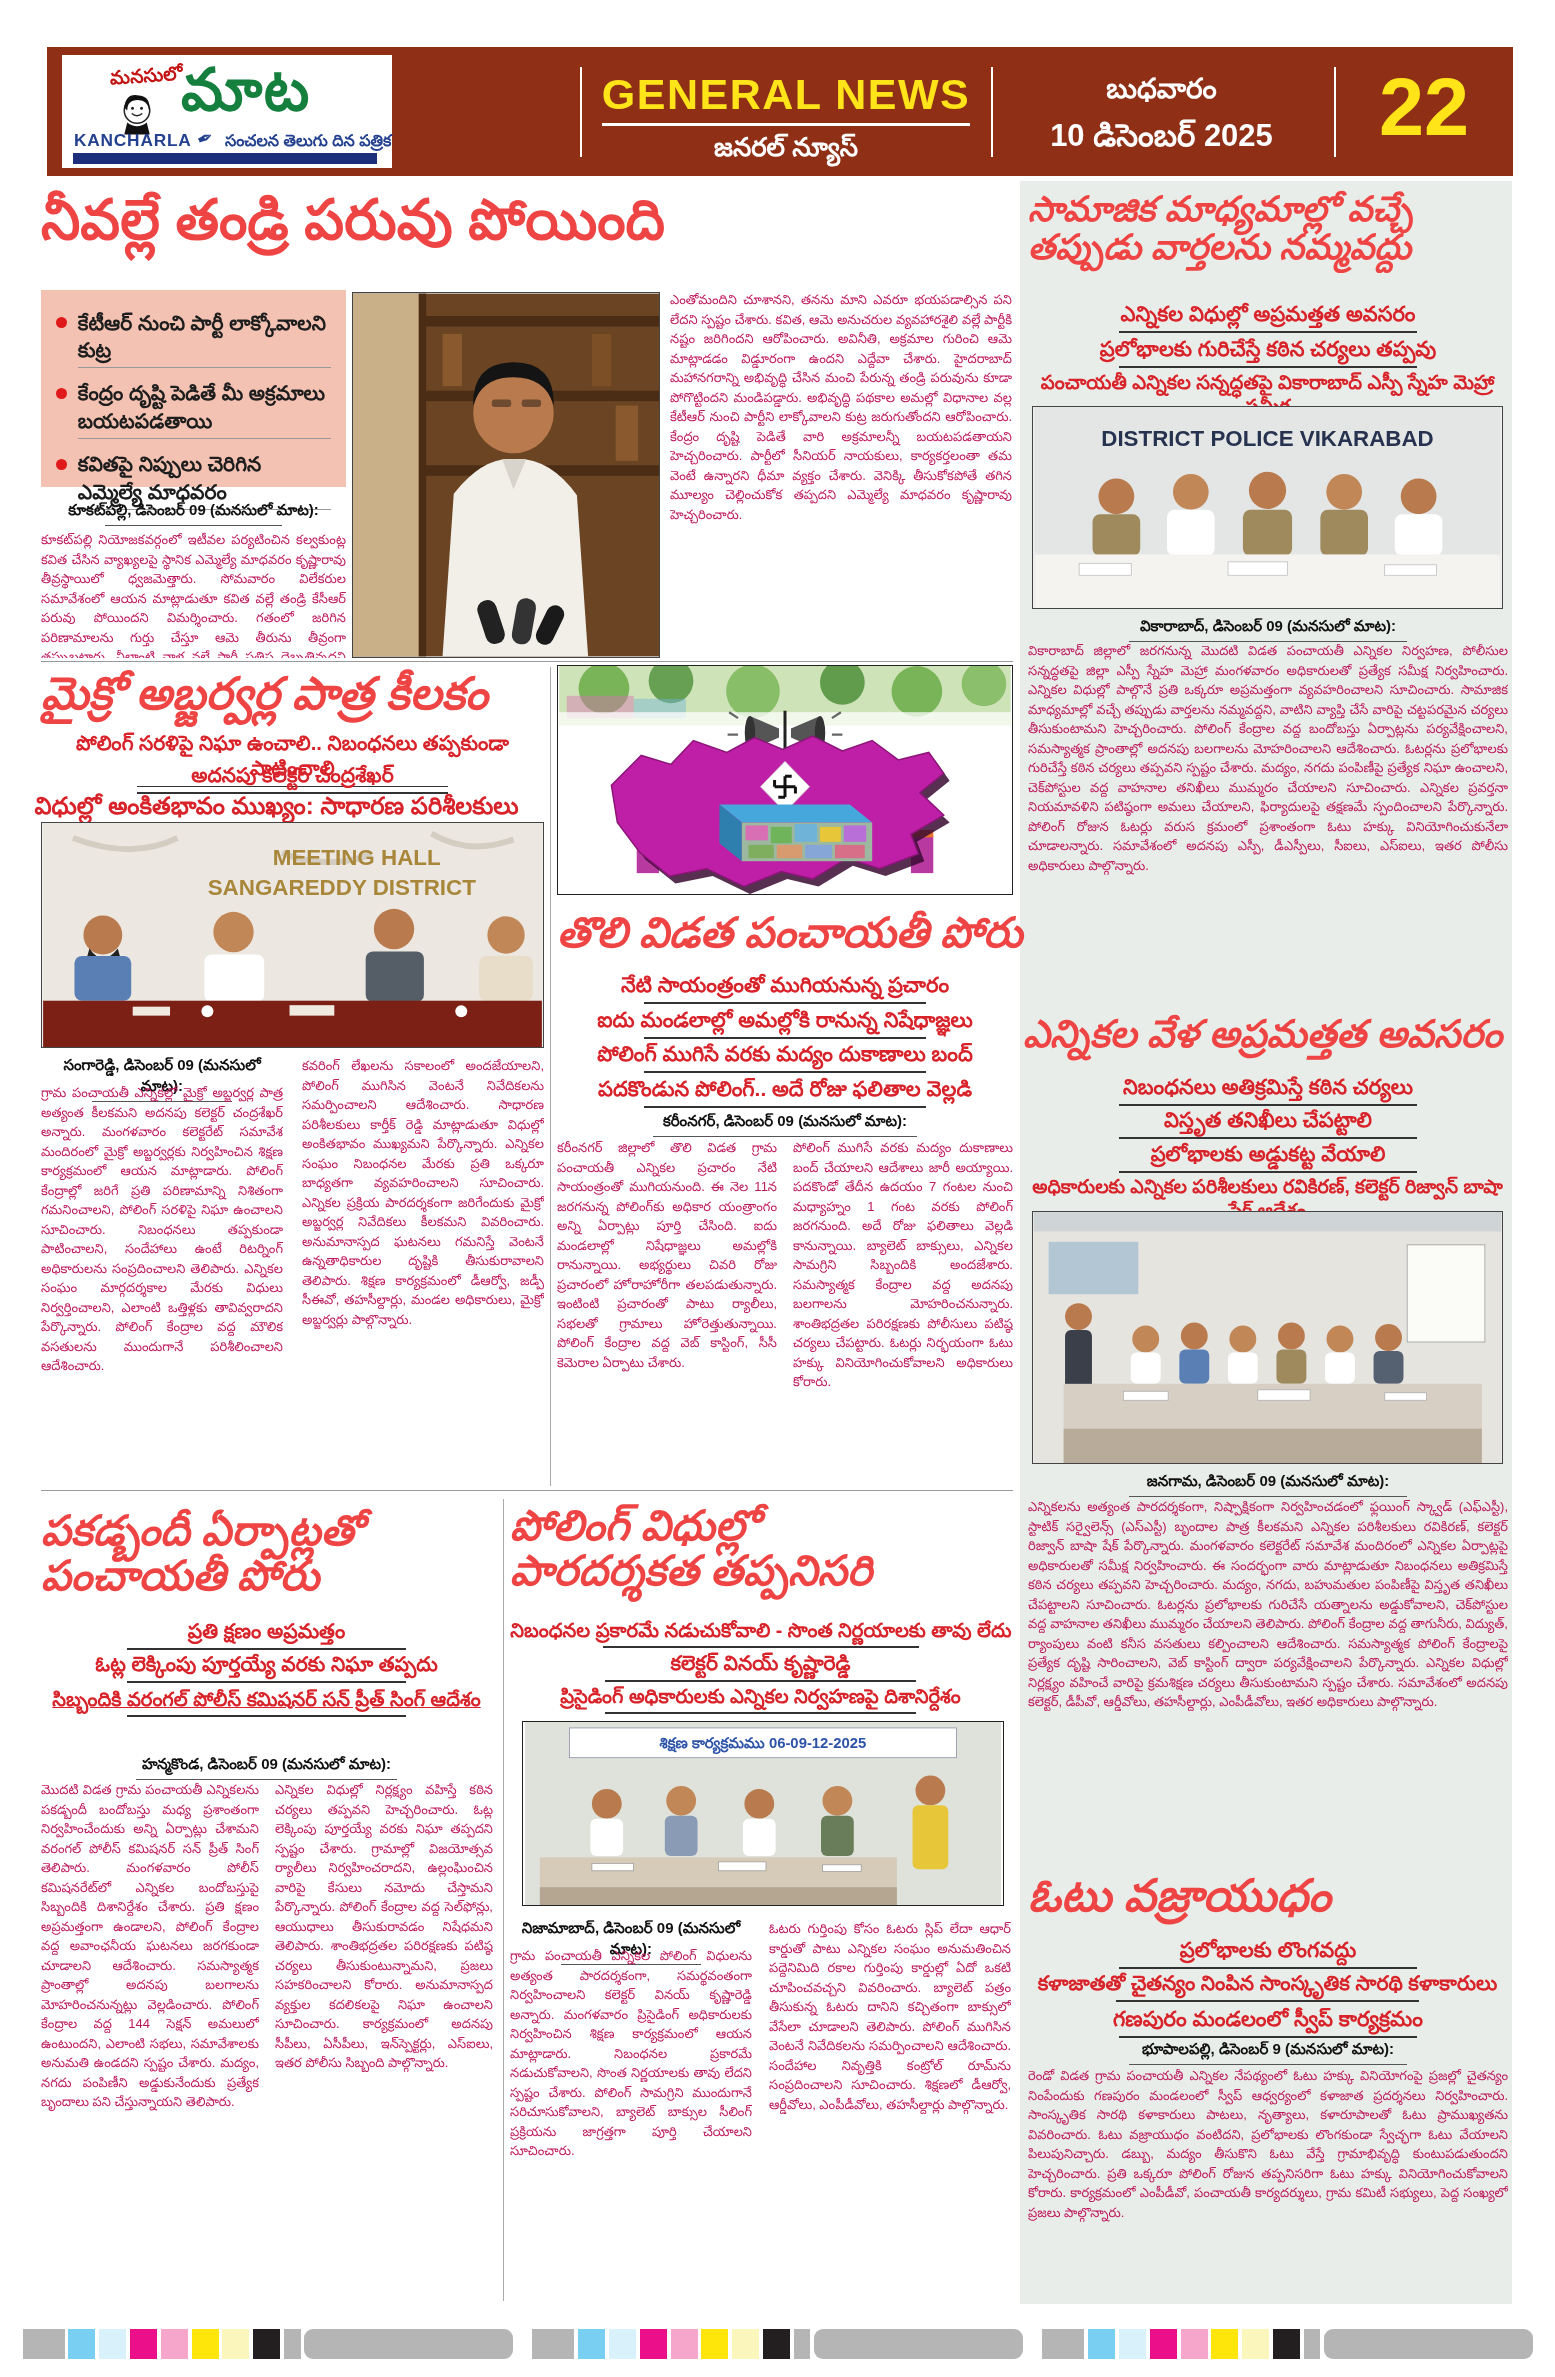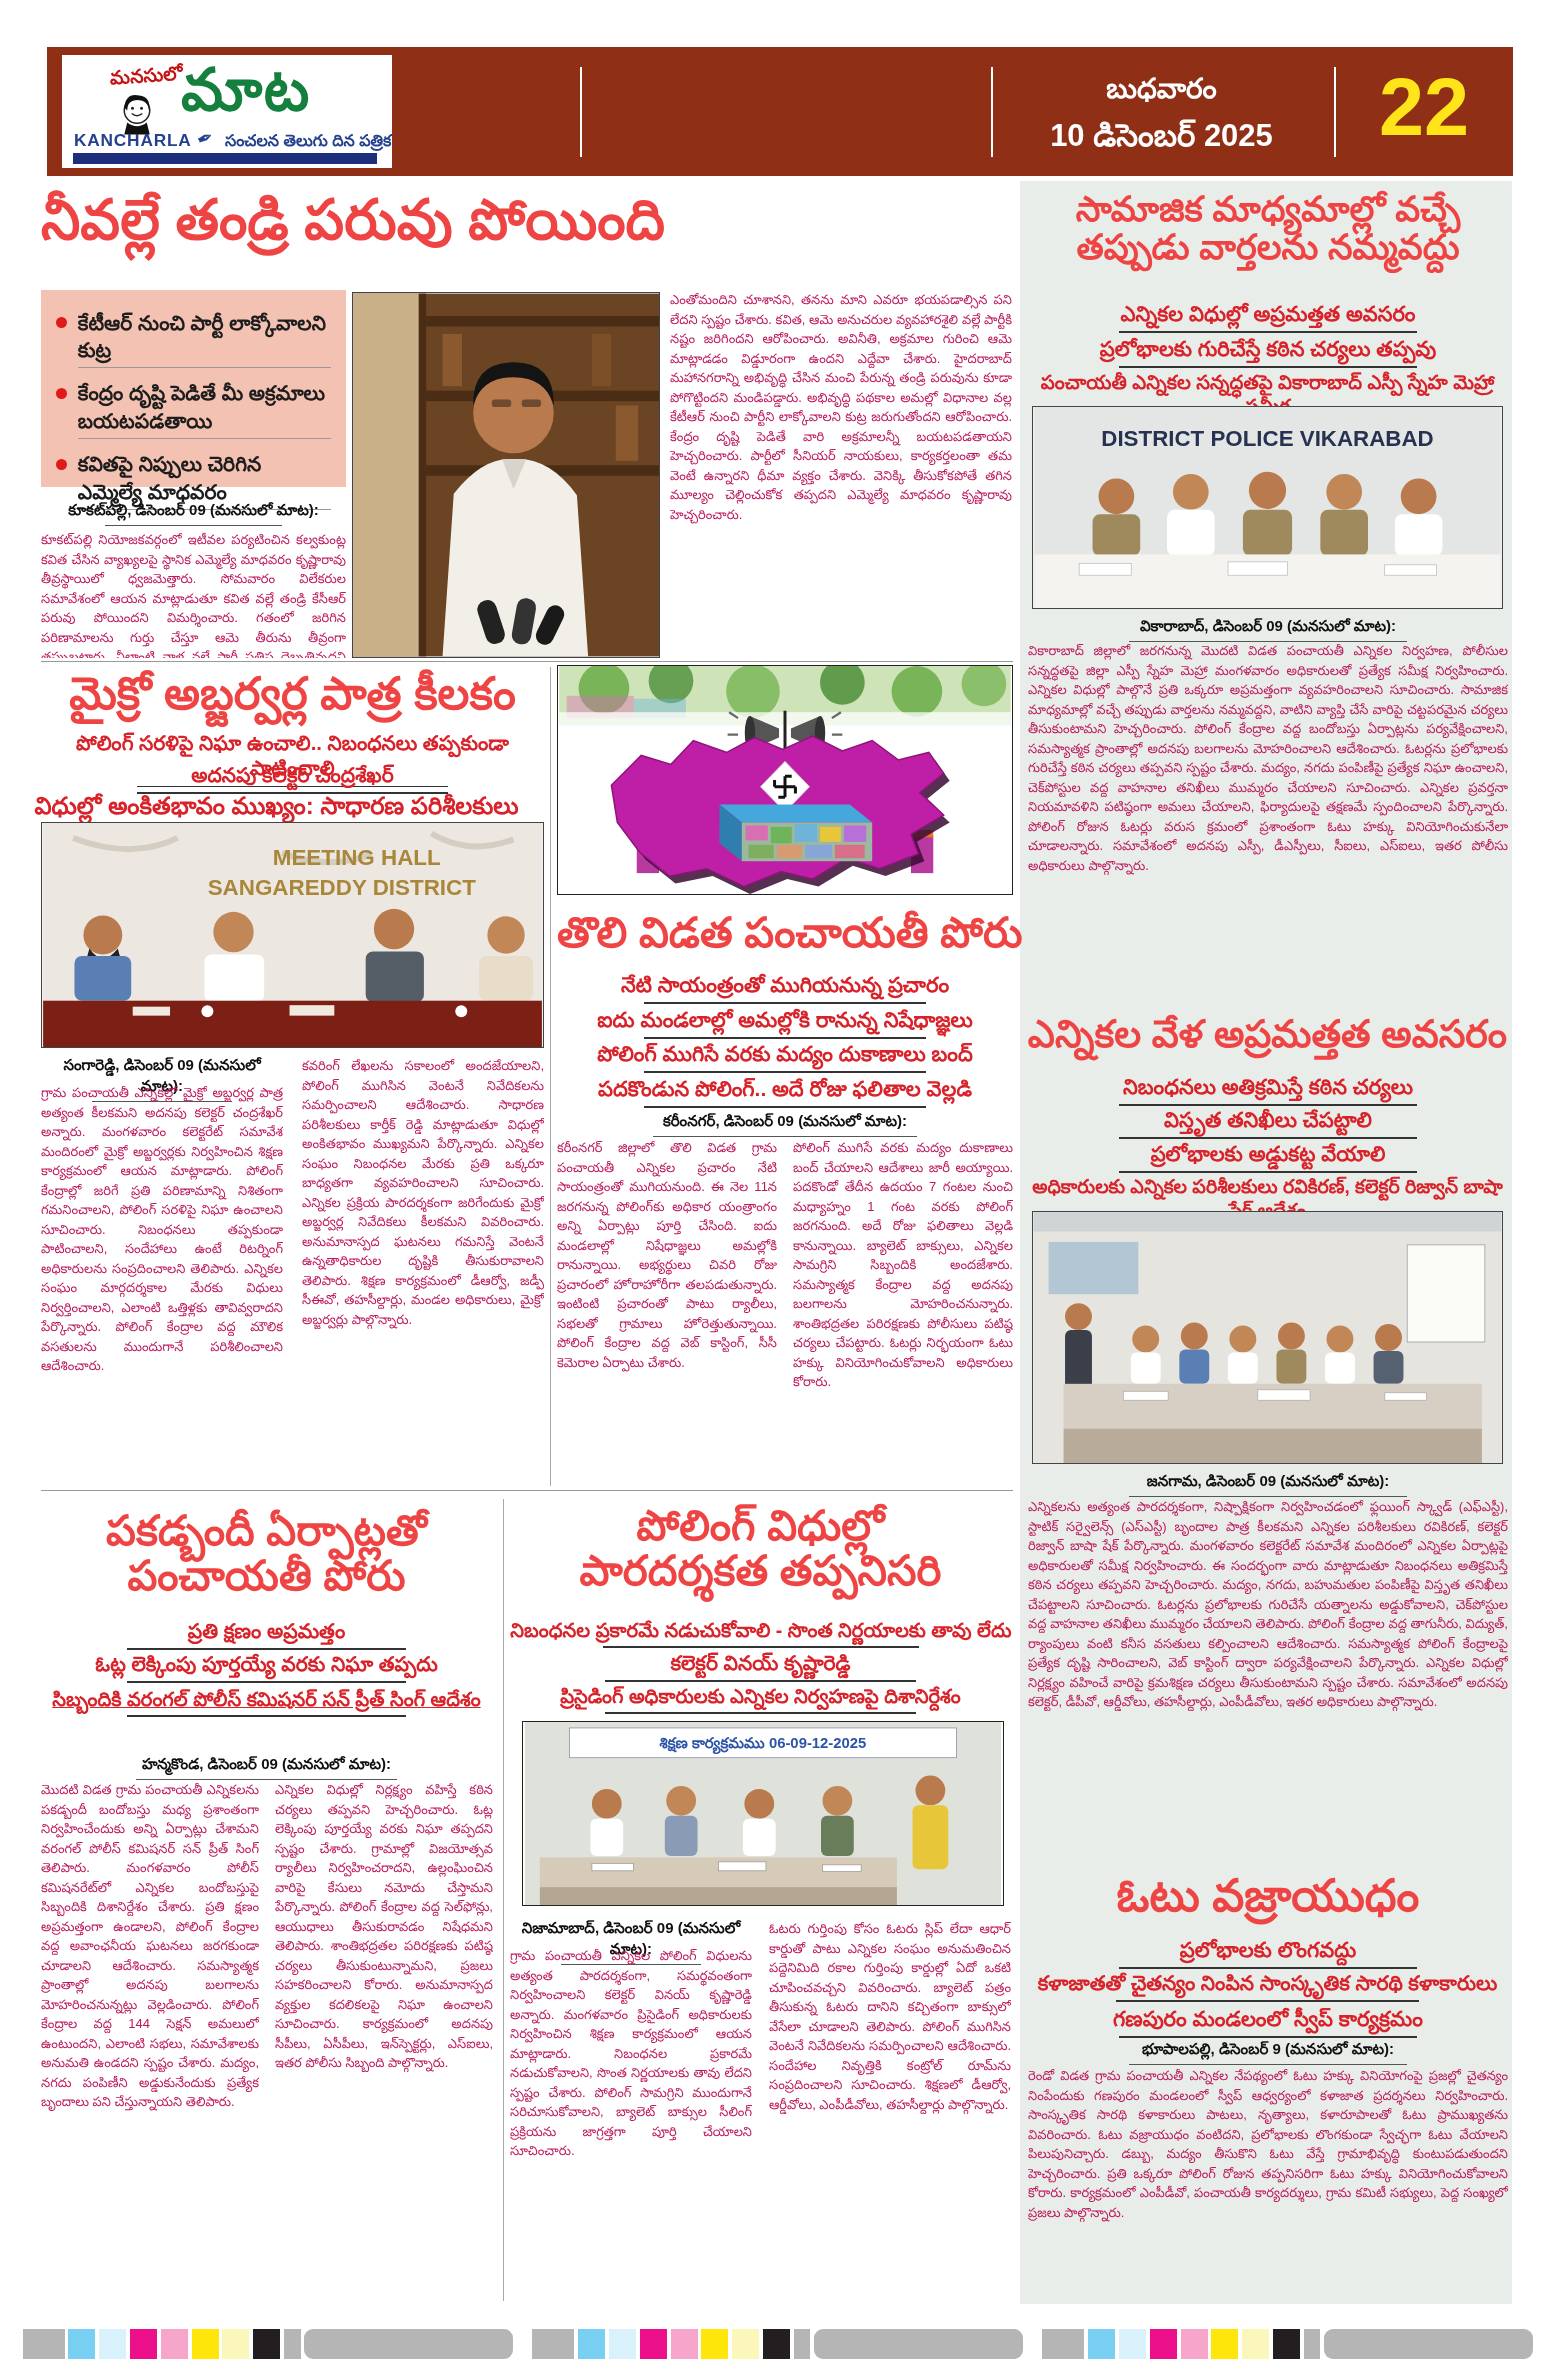--- a/index.html
+++ b/index.html
@@ -24,21 +24,21 @@
   .section-en { font-size:43px; font-weight:bold; color:#ffe41a; letter-spacing:1.5px; display:inline-block; border-bottom:3px solid #ffffff; padding-bottom:4.5px; }
   .section-te { font-size:26px; font-weight:bold; color:#ffffff; margin-top:6px; }
   .date-block { left:946px; top:25.6px; width:337px; text-align:center; color:#ffffff; font-weight:bold; }
   .date-day { font-size:28px; }
   .date-date { font-size:31px; margin-top:6px; }
   .page-num { left:1288px; top:13.5px; width:178px; text-align:center; font-size:81px; font-weight:800; color:#ffe41a; }
 
   
   .rail-bg { left:1020px; top:181px; width:492px; height:2123px; background:#e9ede9; }
   .headline { color:#ef4444; font-weight:800; line-height:1.08; }
-  .centered { text-align:center; }
+  .centered { text-align:left;font-style:italic; }
   .red-sub { color:#d9232a; font-weight:bold; text-align:center; line-height:1.25; }
   .red-sub::after { content:""; display:block; width:62%; height:1.5px; background:#333; margin:3.8px auto 0; }
   .dateline { font-weight:bold; font-size:15px; color:#111; text-align:center; }
   .dateline::after { content:""; display:block; width:58%; height:0.8px; background:#555; margin:3px auto 0; }
   .bodytxt { font-size:13px; line-height:1.5; color:#be185d; text-align:justify; }
   .hline { background:#9a9a9a; height:0.8px; }
   .vline { background:#aaaaaa; width:0.8px; }
   .photo-frame { border:1.5px solid #444; background:#eee; }
 
   
@@ -75,20 +75,24 @@
         <path d="M16,46 q13,10 26,0 l4,16 h-34 Z" fill="#111"></path>
       </svg>
       <div class="abs logo-title">మాట</div>
       <div class="abs logo-brand">KANCHARLA</div>
       <span class="abs logo-pen">✒</span>
       <div class="abs logo-subtitle">సంచలన తెలుగు దిన పత్రిక</div>
       <div class="abs logo-bar"></div>
     </div>
 
     <div class="abs head-divider" style="left:533px;"></div>
+    <div class="abs section-block">
+      <div><span class="section-en">GENERAL NEWS</span></div>
+      <div class="section-te">జనరల్ న్యూస్</div>
+    </div>
     <div class="abs head-divider" style="left:944px;"></div>
     <div class="abs date-block">
       <div class="date-day">బుధవారం</div>
       <div class="date-date">10 డిసెంబర్ 2025</div>
     </div>
     <div class="abs head-divider" style="left:1287px;"></div>
     <div class="abs page-num">22</div>
   </div>
 
   <div class="abs rail-bg"></div>

